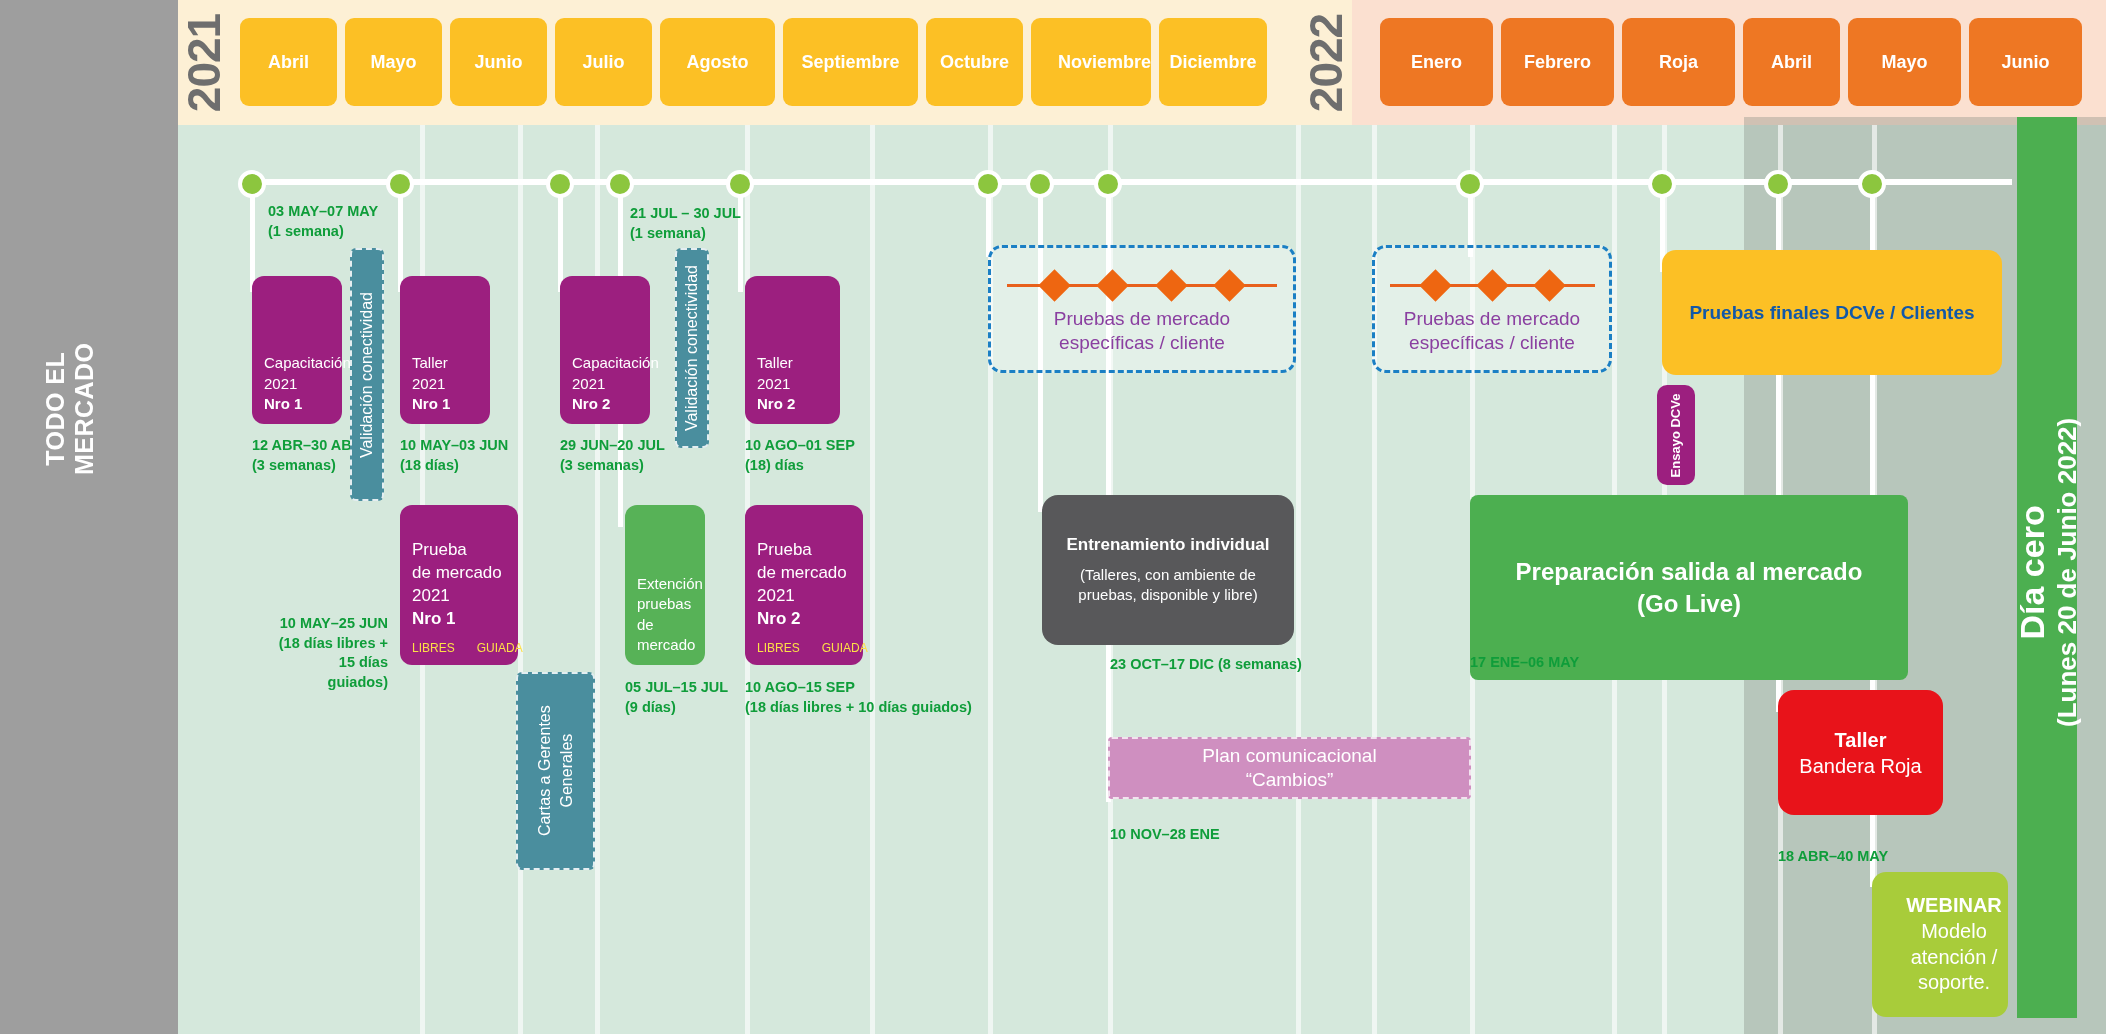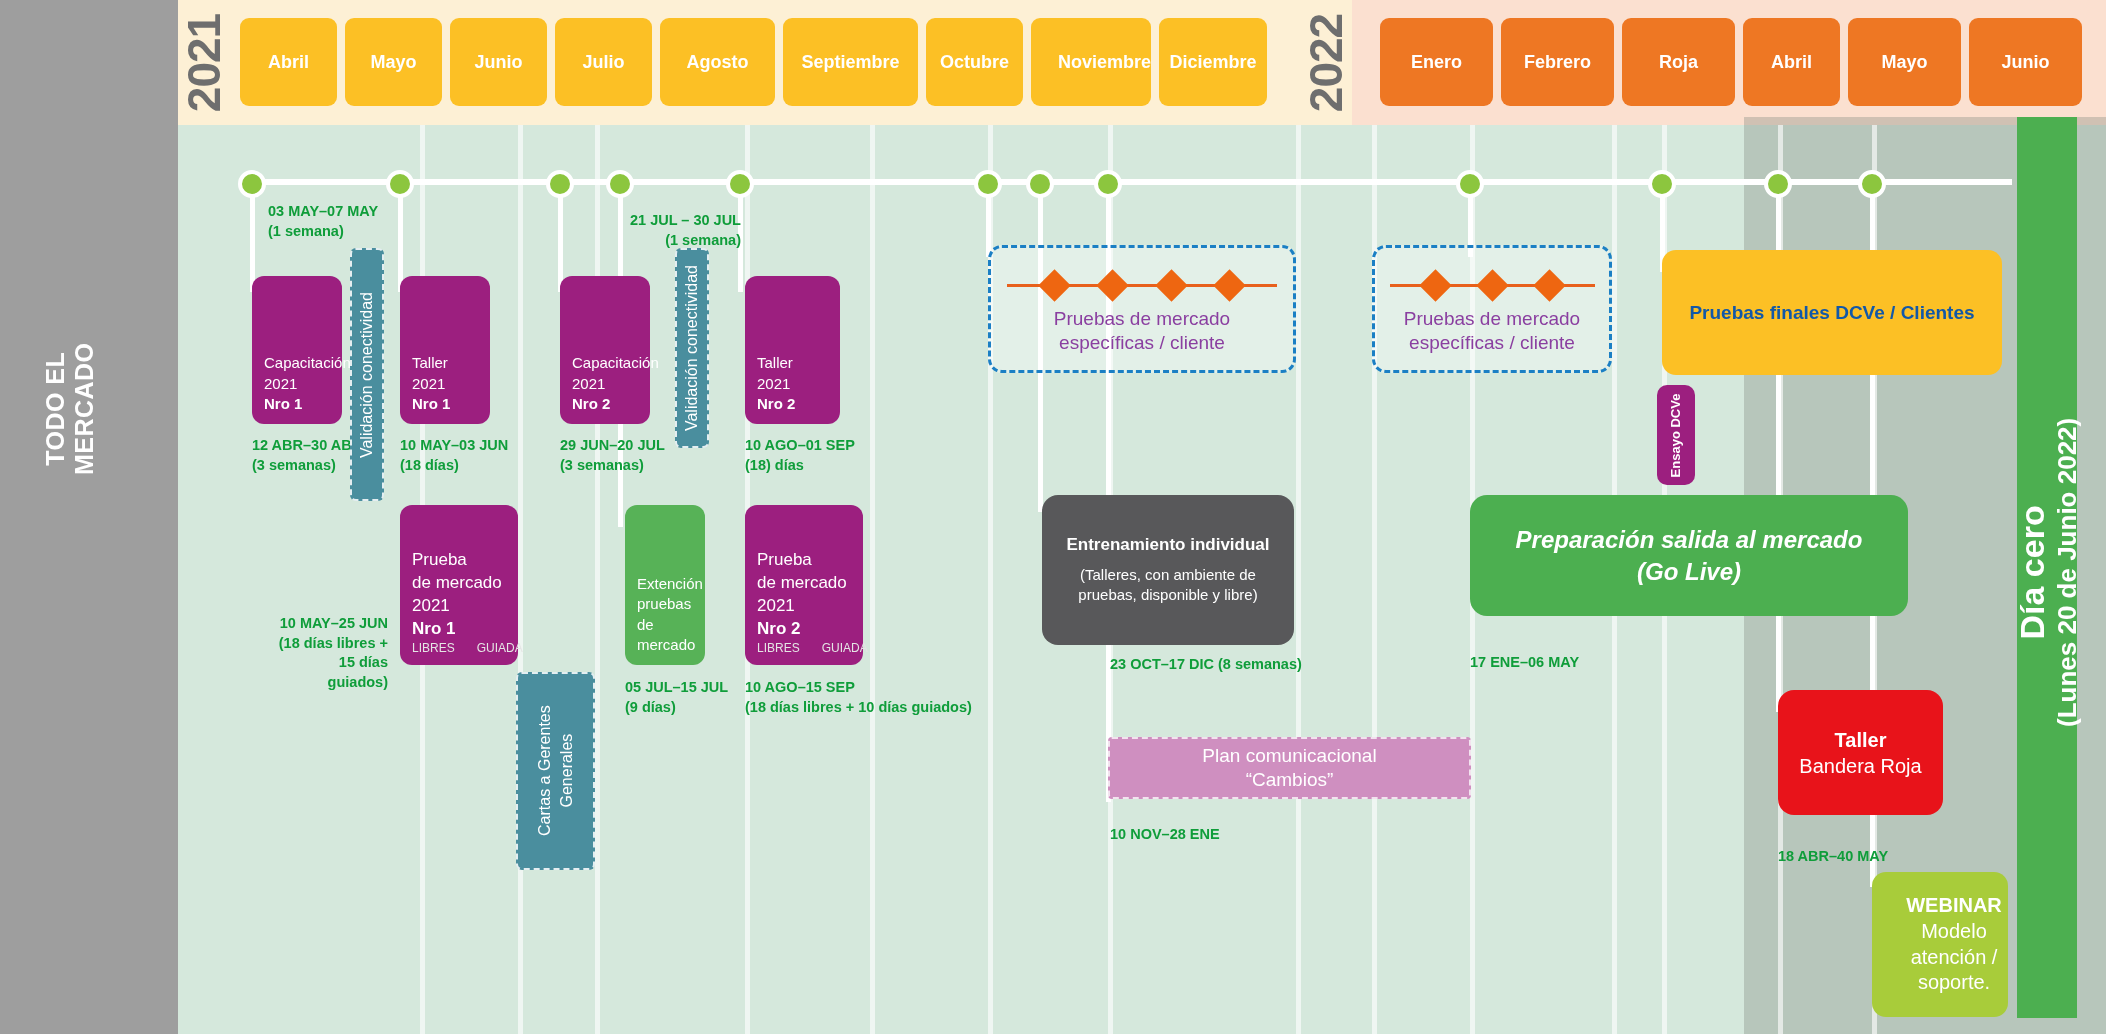--- a/index.html
+++ b/index.html
@@ -58,21 +58,21 @@
   .green{background:#57b257;}
   .greendark{background:#4caf50;}
   .grey{background:#58585a;}
   .pink{background:#cf8fc0;border:2px dashed rgba(255,255,255,.75);border-radius:4px;}
   .yellow{background:#fcc025;}
   .red{background:#e8131a;}
   .lime{background:#a8cc3a;padding-left:28px;}
 
   .node-label{font-size:15px;line-height:1.35;font-weight:normal;}
   .node-label b{font-weight:bold;}
-  .sub-tags{display:flex;gap:22px;font-size:12px;color:#e5e5e5;margin-top:0;}
+  .sub-tags{display:flex;gap:22px;font-size:12px;color:#fde047;margin-top:10px;}
 
   
   .vnode{position:absolute;box-sizing:border-box;display:flex;align-items:center;
       justify-content:center;color:#ffffff;}
   .vtext{transform:rotate(-90deg);white-space:nowrap;font-size:16px;}
 
   
   .cap{position:absolute;color:#0f9d3a;font-weight:bold;font-size:14.5px;line-height:1.35;
       white-space:pre-line;}
 
@@ -263,21 +263,21 @@
       <span>2021</span><br>
       <b>Nro 2</b>
     </div>
   </div>
   <div class="cap" style="left:560px;top:436px;">29 JUN–20 JUL
 (3 semanas)</div>
 
   <div class="vnode teal" style="left:675px;top:248px;width:34px;height:200px;">
     <div class="vtext">Validación conectividad</div>
   </div>
-  <div class="cap" style="left:630px;top:211px;text-align:right;">21 JUL – 30 JUL
+  <div class="cap" style="left:630px;top:204px;">21 JUL – 30 JUL
 (1 semana)</div>
 
   <div class="node purple" style="left:745px;top:276px;width:95px;height:148px;justify-content:flex-end;">
     <div class="inner node-label">
       <span>Taller</span><br>
       <span>2021</span><br>
       <b>Nro 2</b>
     </div>
   </div>
   <div class="cap" style="left:745px;top:436px;">10 AGO–01 SEP
@@ -375,21 +375,21 @@
   <div class="node yellow center" style="left:1662px;top:250px;width:340px;height:125px;border-radius:14px;">
     <div class="inner center" style="display:flex;align-items:center;height:100%;box-sizing:border-box;">
       <span style="color:#1258a8;font-weight:bold;font-size:19px;text-align:center;">Pruebas finales DCVe / Clientes</span>
     </div>
   </div>
 
   <div class="vnode purple" style="left:1657px;top:385px;width:38px;height:100px;border-radius:10px;">
     <div class="vtext" style="font-size:13px;font-weight:bold;">Ensayo  DCVe</div>
   </div>
 
-  <div class="node greendark center" style="left:1470px;top:495px;width:438px;height:121px;border-radius:17px;font-style:italic;">
+  <div class="node greendark center" style="left:1470px;top:495px;width:438px;height:185px;border-radius:8px;">
     <div class="inner center" style="display:flex;align-items:center;justify-content:center;height:100%;box-sizing:border-box;">
       <div style="font-weight:bold;font-size:24px;line-height:1.3;text-align:center;">
         <span>Preparación salida al mercado</span><br>
         <span>(Go Live)</span>
       </div>
     </div>
   </div>
   <div class="cap" style="left:1470px;top:653px;">17 ENE–06 MAY</div>
 
   <div class="node red center" style="left:1778px;top:690px;width:165px;height:125px;border-radius:16px;">

